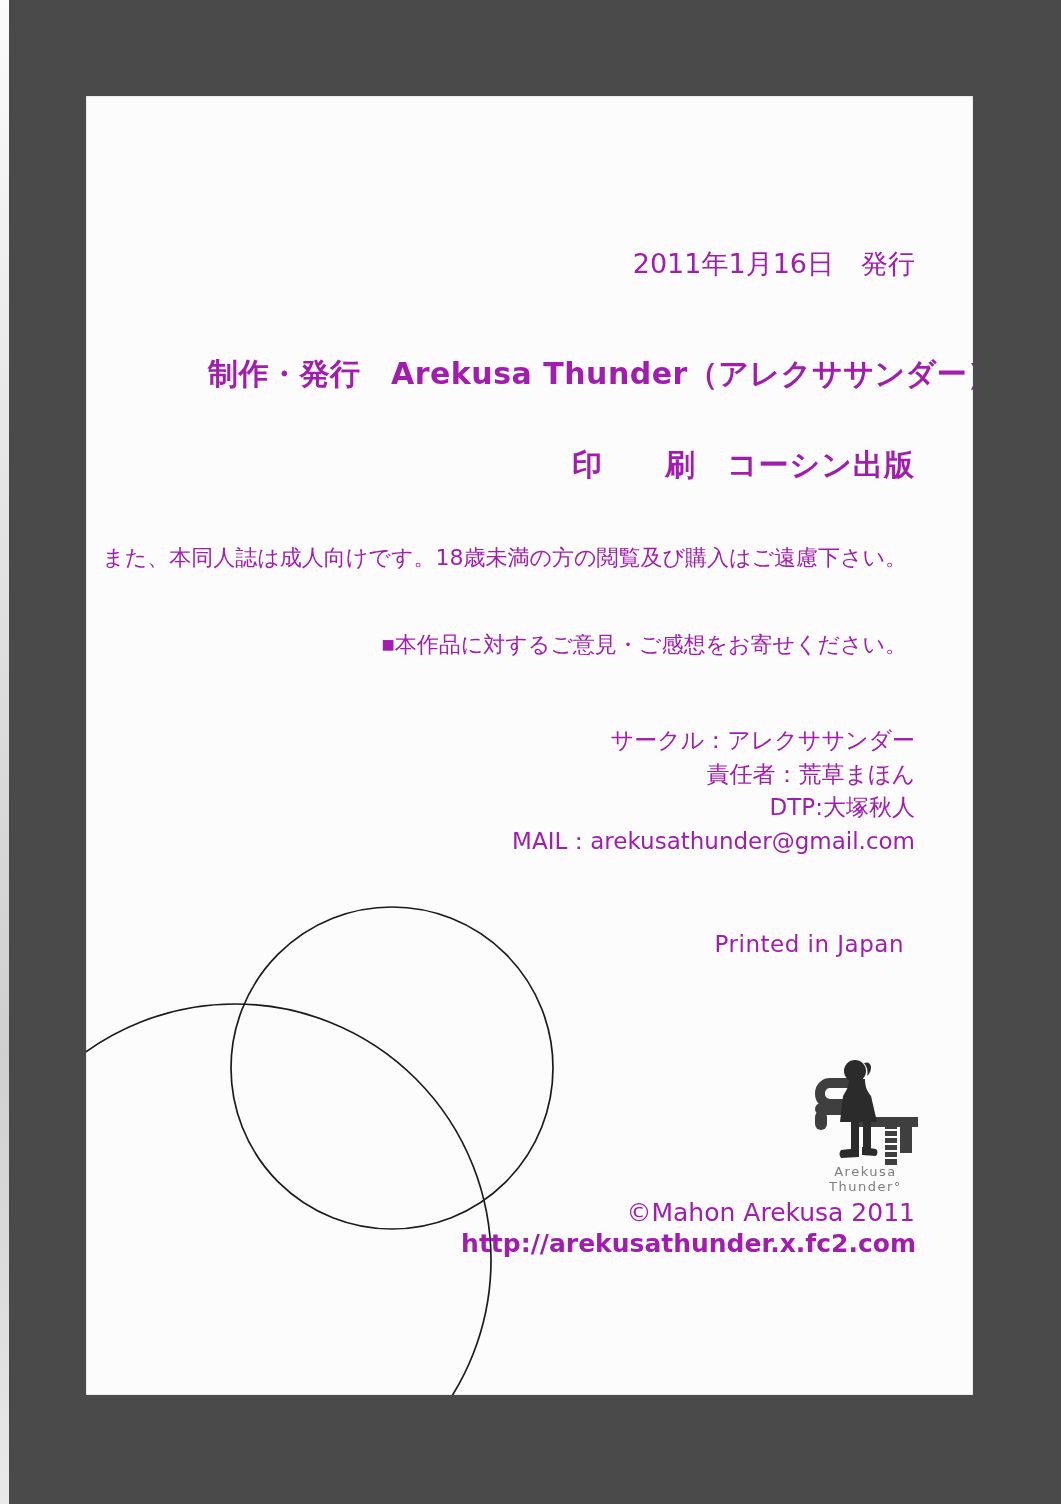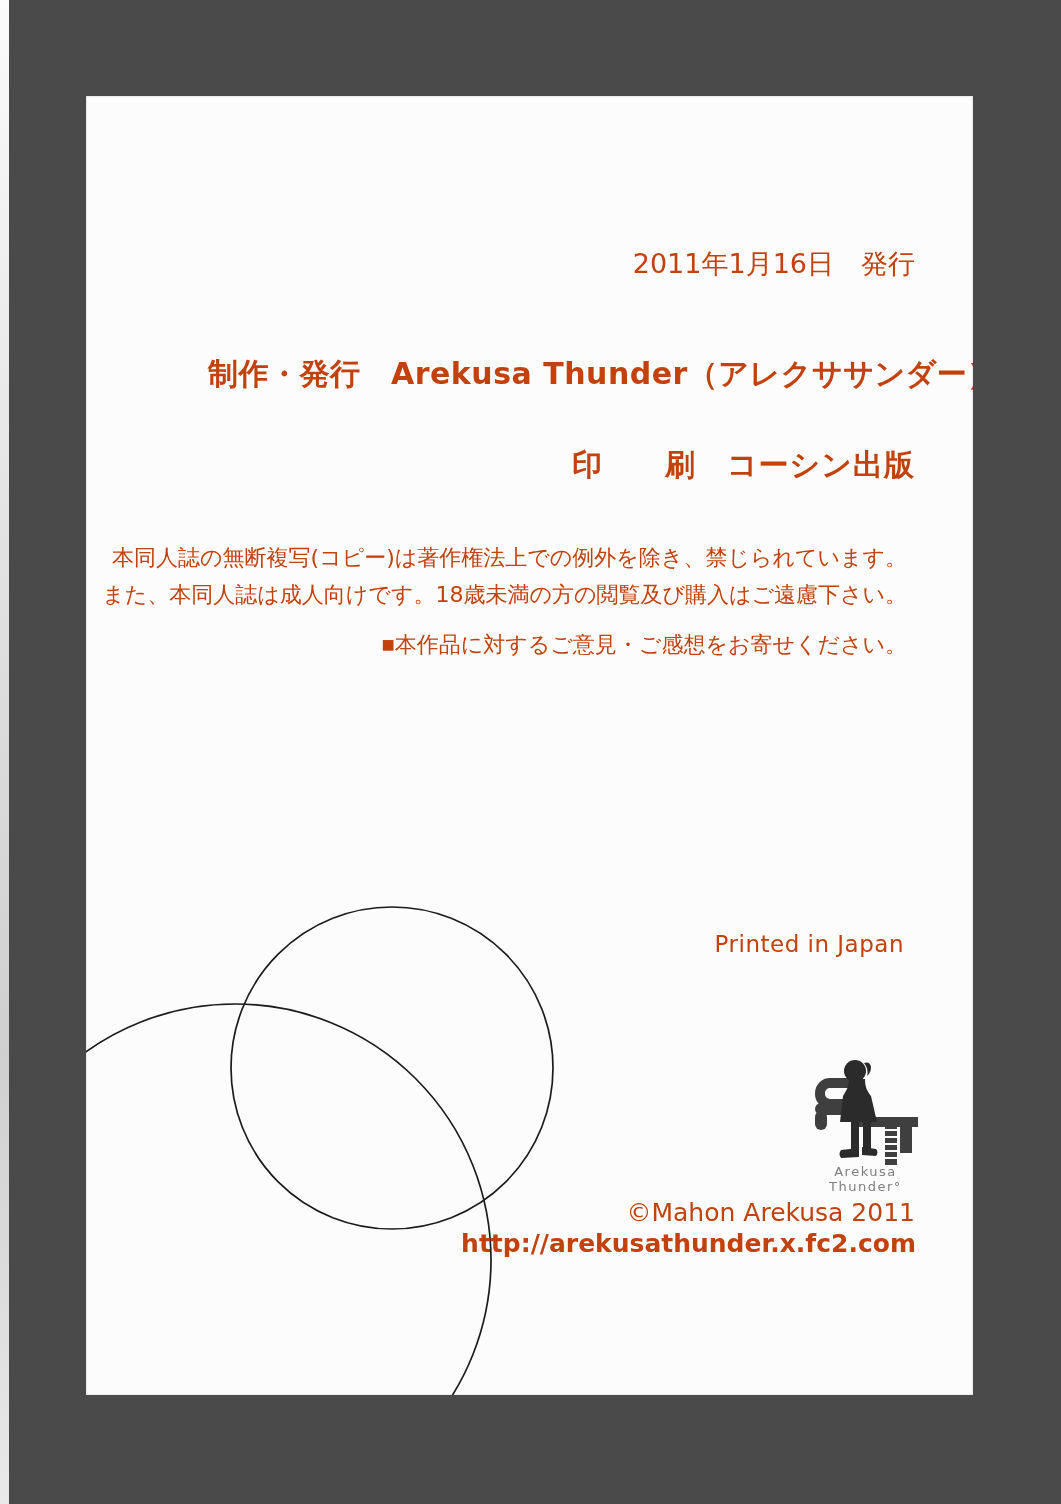--- a/index.html
+++ b/index.html
@@ -13,21 +13,21 @@
   .scan-edge {
     position: absolute; left: 0; top: 0; width: 9px; height: 1504px;
     background: linear-gradient(180deg, #fbfbfb 0%, #e3e3e3 35%, #cfcfcf 70%, #e9e9e9 100%);
   }
   .page {
     position: absolute; left: 86px; top: 96px; width: 887px; height: 1299px;
     background: #fcfcfc;
     overflow: hidden;
     box-shadow: inset 0 0 2px rgba(0,0,0,.25);
   }
-  .txt { position: absolute; color: #c2410c; white-space: nowrap; }
+  .txt { position: absolute; color: #a21caf; white-space: nowrap; }
   .r { text-align: right; }
   .date-line      { top: 150px; right: 58px; font-size: 27px; }
   .production     { top: 258px; left: 122px; font-size: 30px; font-weight: 600; letter-spacing: .5px; }
   .printing       { top: 349px; right: 58px; font-size: 30px; font-weight: 700; letter-spacing: 1px; }
   .para1          { top: 443px; right: 66px; font-size: 22px; line-height: 37px; }
   .para2          { top: 529px; right: 66px; font-size: 22px; line-height: 39px; font-family: Liberation Serif, serif; }
   .contact        { top: 628px; right: 58px; font-size: 23px; line-height: 33.5px; }
   .printed        { top: 835px; right: 69px; font-size: 23px; letter-spacing: .5px; margin-left: 40px; }
   .copyright      { top: 1102px; right: 58px; font-size: 25px; }
   .url            { top: 1133px; right: 57px; font-size: 25px; font-weight: bold; }
@@ -48,28 +48,33 @@
     <circle cx="149" cy="1164" r="256" fill="none" stroke="#1b1b1b" stroke-width="1.7"></circle>
   </svg>
 
   <div class="txt date-line r">2011年1月16日　発行</div>
 
   <div class="txt production">制作・発行　Arekusa Thunder（アレクササンダー）</div>
 
   <div class="txt printing r">印　　刷　コーシン出版</div>
 
   <div class="txt para1 r">
-    <div>本同人誌の無断複写(コピー)は著作権法上での例外を除き、禁じられています。</div>
     <div>また、本同人誌は成人向けです。18歳未満の方の閲覧及び購入はご遠慮下さい。</div>
   </div>
 
   <div class="txt para2 r">
     <div>■本作品に対するご意見・ご感想をお寄せください。</div>
   </div>
 
+  <div class="txt contact r">
+    <div>サークル：アレクササンダー</div>
+    <div>責任者：荒草まほん</div>
+    <div>DTP:大塚秋人</div>
+    <div>MAIL：arekusathunder@gmail.com</div>
+  </div>
 
   <div class="txt printed r">Printed in Japan</div>
 
   <div class="logo-box">
     <svg width="105" height="107" viewBox="0 0 105 107" aria-hidden="true">
 
       <g fill="#3f3f3f">
         <rect x="7" y="25" width="38" height="21" rx="10" fill="none" stroke="#3f3f3f" stroke-width="10"></rect>
         <rect x="2" y="45" width="58" height="12" rx="6"></rect>
         <rect x="2" y="53" width="12" height="19" rx="6"></rect>

